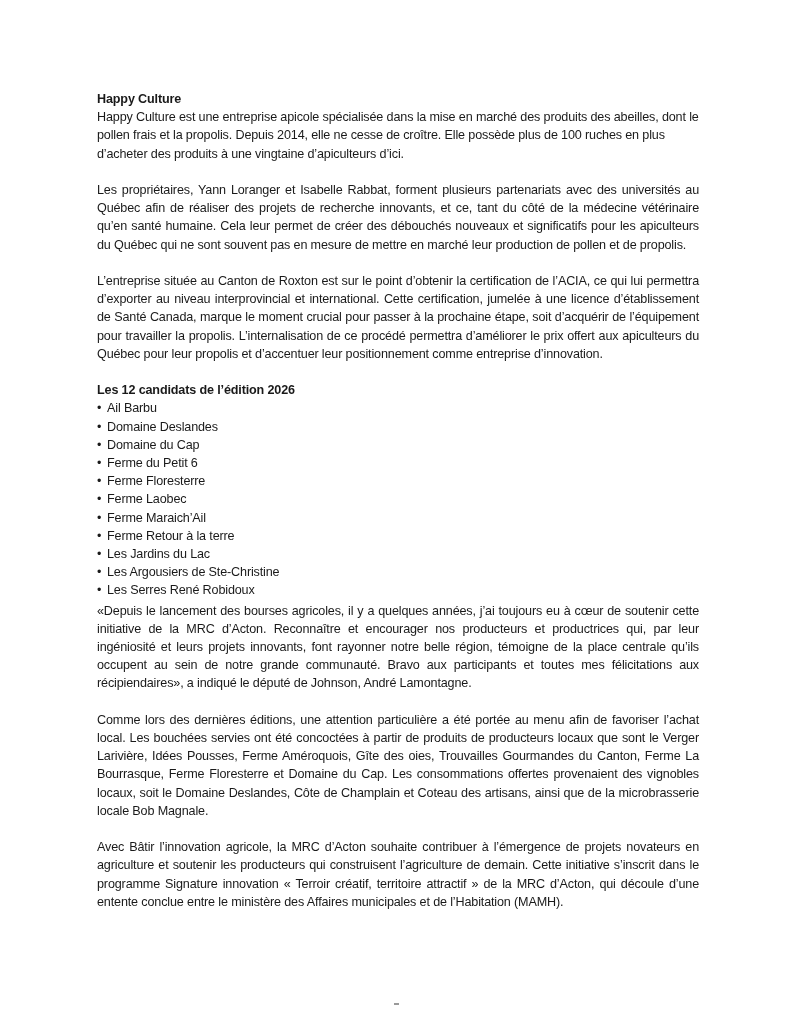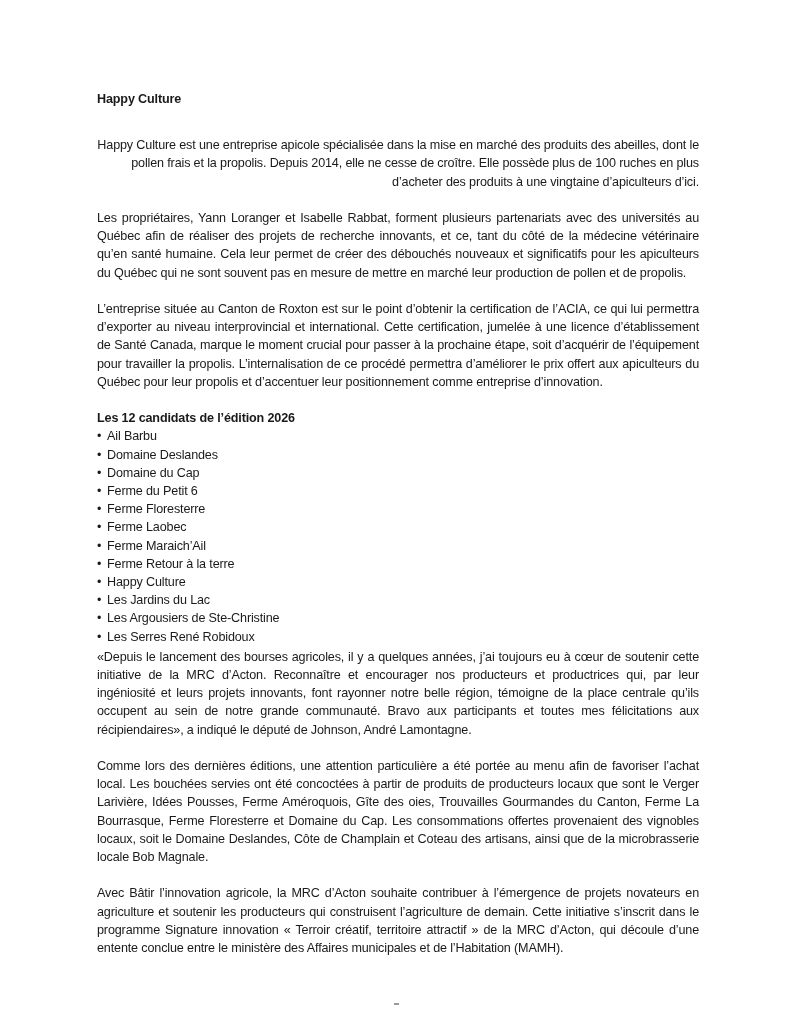--- a/index.html
+++ b/index.html
@@ -26,22 +26,21 @@
     }
     .heading {
       font-weight: bold;
       margin: 0;
     }
     p {
       margin: 0 0 18.2px 0;
       text-align: justify;
     }
     p.left {
-      text-align: right;
-      margin-top: 28px;
+      text-align: left;
     }
     p.tight {
       margin-bottom: 12px;
     }
     ul.candidates {
       list-style: none;
       margin: 0 0 2px 0;
       padding: 0;
     }
     ul.candidates li {
@@ -74,21 +73,20 @@
   <div class="heading">Les 12 candidats de l’édition 2026</div>
   <ul class="candidates">
     <li><span class="bullet">•</span><span>Ail Barbu</span></li>
     <li><span class="bullet">•</span><span>Domaine Deslandes</span></li>
     <li><span class="bullet">•</span><span>Domaine du Cap</span></li>
     <li><span class="bullet">•</span><span>Ferme du Petit 6</span></li>
     <li><span class="bullet">•</span><span>Ferme Floresterre</span></li>
     <li><span class="bullet">•</span><span>Ferme Laobec</span></li>
     <li><span class="bullet">•</span><span>Ferme Maraich’Ail</span></li>
     <li><span class="bullet">•</span><span>Ferme Retour à la terre</span></li>
-    <li><span class="bullet">•</span><span>Happy Culture</span></li>
     <li><span class="bullet">•</span><span>Les Jardins du Lac</span></li>
     <li><span class="bullet">•</span><span>Les Argousiers de Ste-Christine</span></li>
     <li><span class="bullet">•</span><span>Les Serres René Robidoux</span></li>
   </ul>
 
   <p>«Depuis le lancement des bourses agricoles, il y a quelques années, j’ai toujours eu à cœur de soutenir cette initiative de la MRC d’Acton. Reconnaître et encourager nos producteurs et productrices qui, par leur ingéniosité et leurs projets innovants, font rayonner notre belle région, témoigne de la place centrale qu’ils occupent au sein de notre grande communauté. Bravo aux participants et toutes mes félicitations aux récipiendaires», a indiqué le député de Johnson, André Lamontagne.</p>
   <p>Comme lors des dernières éditions, une attention particulière a été portée au menu afin de favoriser l’achat local. Les bouchées servies ont été concoctées à partir de produits de producteurs locaux que sont le Verger Larivière, Idées Pousses, Ferme Améroquois, Gîte des oies, Trouvailles Gourmandes du Canton, Ferme La Bourrasque, Ferme Floresterre et Domaine du Cap. Les consommations offertes provenaient des vignobles locaux, soit le Domaine Deslandes, Côte de Champlain et Coteau des artisans, ainsi que de la microbrasserie locale Bob Magnale.</p>
   <p class="tight">Avec Bâtir l’innovation agricole, la MRC d’Acton souhaite contribuer à l’émergence de projets novateurs en agriculture et soutenir les producteurs qui construisent l’agriculture de demain. Cette initiative s’inscrit dans le programme Signature innovation « Terroir créatif, territoire attractif » de la MRC d’Acton, qui découle d’une entente conclue entre le ministère des Affaires municipales et de l’Habitation (MAMH).</p>
 
 </div>

